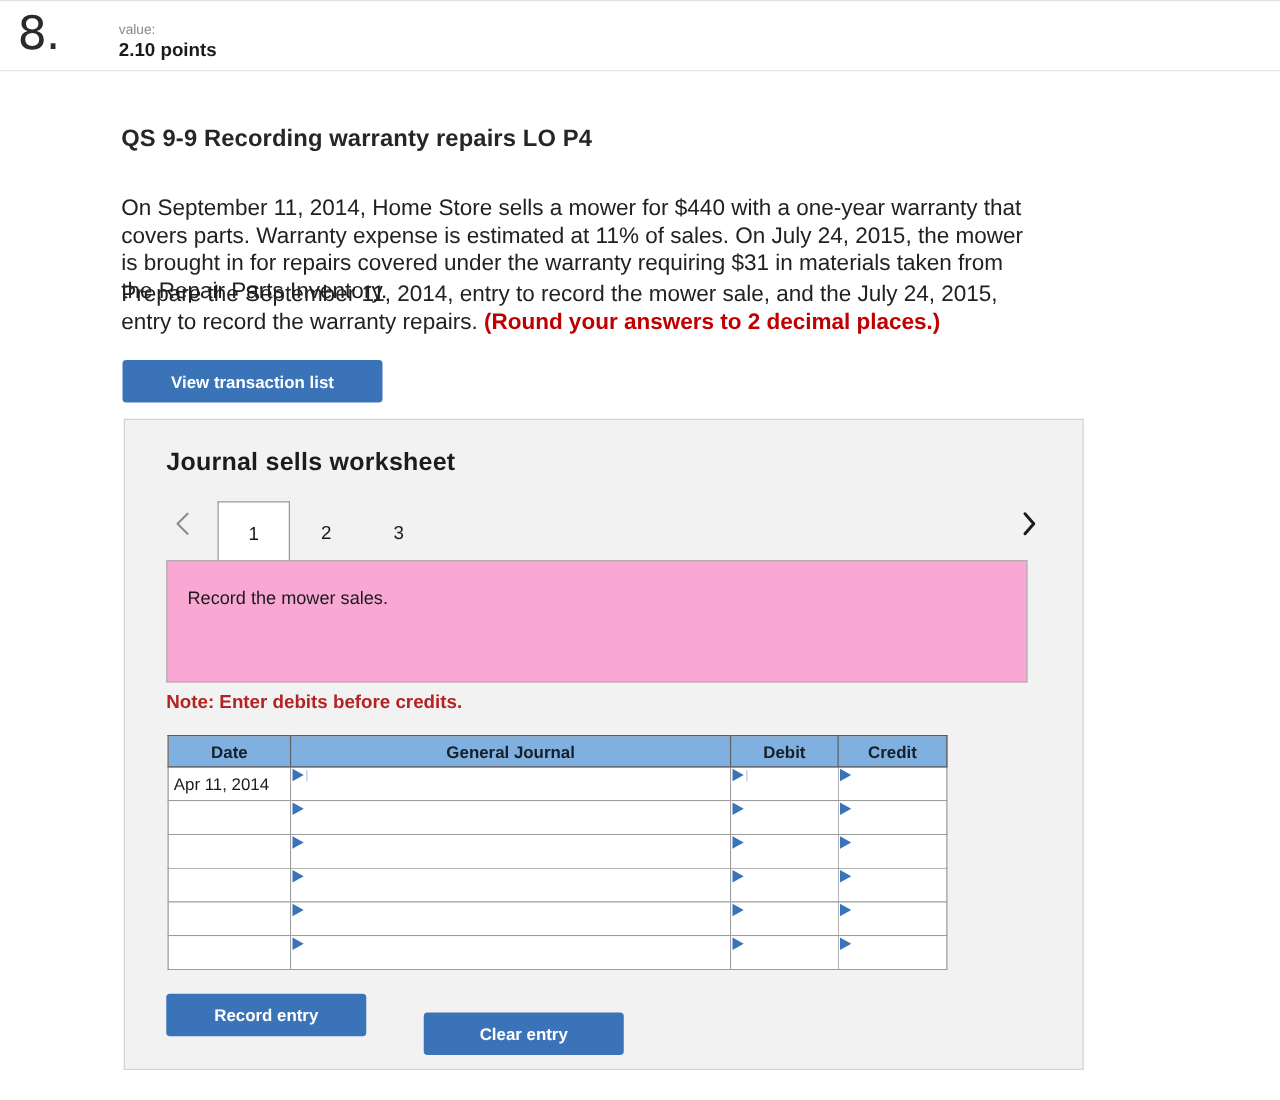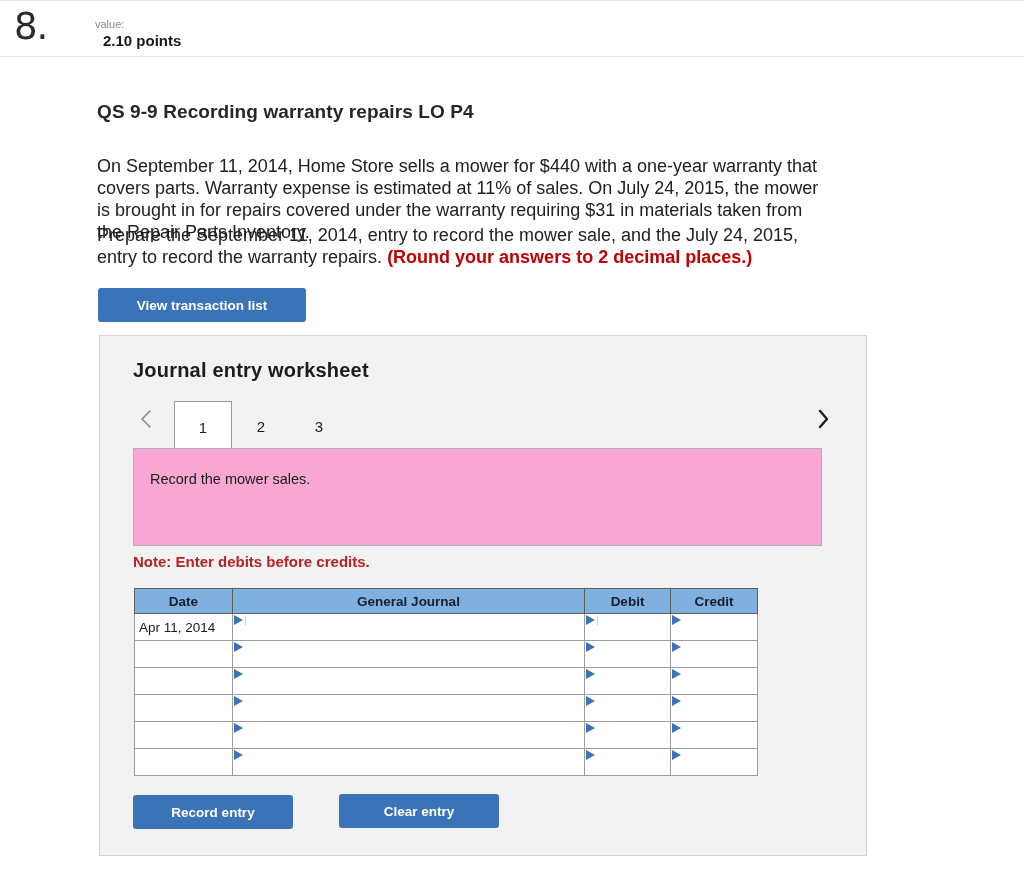--- a/index.html
+++ b/index.html
@@ -43,21 +43,20 @@
     font-size: 11px;
     color: #8a8a8a;
     font-family: "Liberation Sans", sans-serif;
   }
   .q-points {
     position: absolute;
     left: 95px; top: 31px;
     font-size: 15px;
     font-weight: bold;
     color: #1a1a1a;
-    margin-left: 8px;
   }
 
   
   .q-title {
     position: absolute;
     left: 97px; top: 101px;
     font-size: 19px;
     font-weight: bold;
     color: #262626;
     letter-spacing: 0.1px;
@@ -243,21 +242,21 @@
 
   
   .btn-record {
     position: absolute;
     left: 33px; top: 459px;
     width: 160px; height: 34px;
     font-size: 13.5px;
   }
   .btn-clear {
     position: absolute;
-    left: 239px; top: 458px;
+    left: 239px; top: 474px;
     width: 160px; height: 34px;
     font-size: 13.5px;
   }
   .btn-view-journal {
     position: absolute;
     left: 544px; top: 459px;
     width: 188px; height: 34px;
     font-size: 13.5px;
   }
 </style>
@@ -273,21 +272,21 @@
 <div class="q-title">QS 9-9 Recording warranty repairs LO P4</div>
 
 <div class="q-para q-para-1">On September 11, 2014, Home Store sells a mower for $440 with a one-year warranty that covers parts. Warranty expense is estimated at 11% of sales. On July 24, 2015, the mower is brought in for repairs covered under the warranty requiring $31 in materials taken from the Repair Parts Inventory.</div>
 
 <div class="q-para q-para-2"><span>Prepare the September 11, 2014, entry to record the mower sale, and the July 24, 2015, entry to record the warranty repairs. </span><span class="emph-red">(Round your answers to 2 decimal places.)</span></div>
 
 <button class="btn btn-view-transaction">View transaction list</button>
 
 <div class="panel">
 
-  <div class="panel-title">Journal entry worksheet</div>
+  <div class="panel-title">Journal sells worksheet</div>
 
   <div class="tabstrip">
     <div class="chevron chevron-left">
       <svg width="14" height="22" viewBox="0 0 14 22" aria-hidden="true">
         <polyline points="11,3 3,11 11,19" fill="none" stroke="#8c8c8c" stroke-width="1.7" stroke-linecap="round" stroke-linejoin="round"></polyline>
       </svg>
     </div>
 
     <div class="tabs">
       <div class="tab tab-0 active">1</div>

